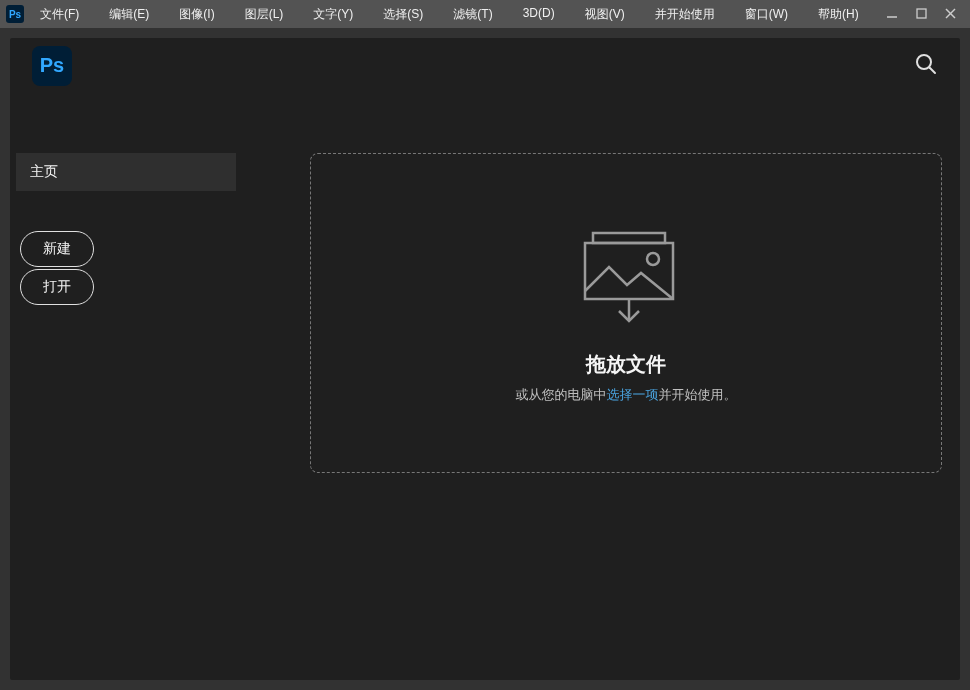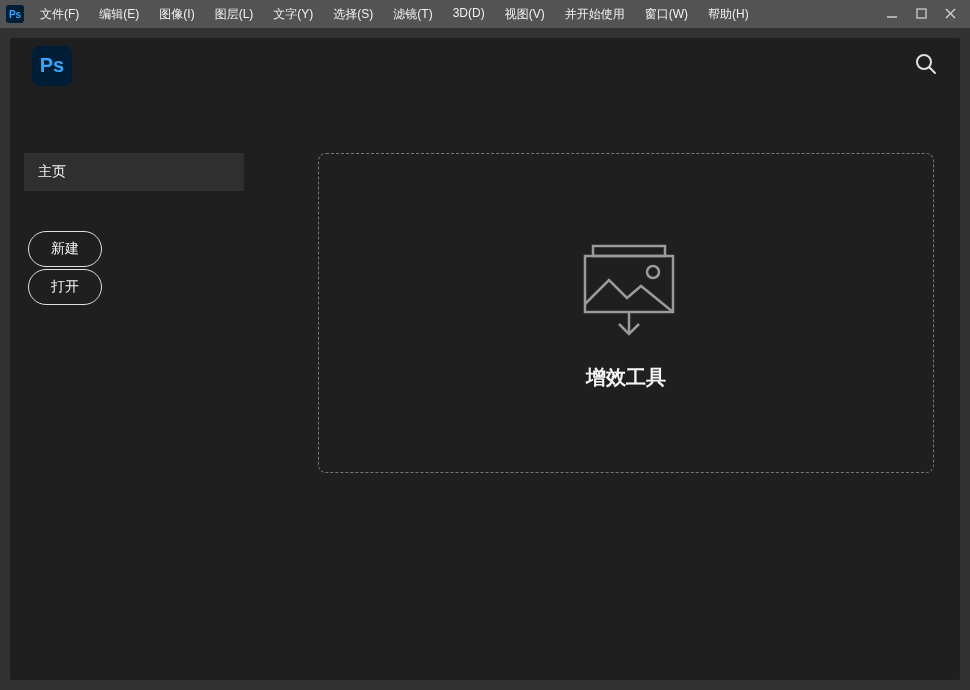--- a/index.html
+++ b/index.html
@@ -27,21 +27,21 @@
       display: flex;
       align-items: center;
       justify-content: center;
       color: #31a8ff;
       font-size: 10px;
       font-weight: bold;
       margin-right: 10px;
     }
     .menubar {
       display: flex;
-      gap: 8px;
+      gap: 18px;
       flex: 1;
     }
     .menu-item {
       padding: 2px 6px;
       cursor: pointer;
       color: #f0f0f0;
       font-size: 12px;
     }
     .window-controls {
       display: flex;
@@ -84,21 +84,21 @@
       font-size: 20px;
       font-weight: bold;
     }
     .search-icon {
       margin-left: auto;
       color: #e0e0e0;
       cursor: pointer;
     }
     .content-row {
       display: flex;
-      padding: 0 18px;
+      padding: 0 10px;
     }
     .sidebar {
       width: 280px;
       padding-top: 60px;
     }
     .tab-home {
       background: #2f2f2f;
       padding: 10px 14px;
       margin-left: -4px;
       margin-bottom: 40px;
@@ -208,17 +208,20 @@
         <div class="image-icon">
           <svg width="110" height="110" viewBox="0 0 110 110" fill="none">
             <rect x="22" y="10" width="72" height="10" stroke="#9a9a9a" stroke-width="2.5" fill="none"></rect>
             <rect x="14" y="20" width="88" height="56" stroke="#9a9a9a" stroke-width="2.5" fill="none"></rect>
             <circle cx="82" cy="36" r="6" stroke="#9a9a9a" stroke-width="2.5"></circle>
             <polyline points="14,68 38,44 56,62 70,50 102,76" stroke="#9a9a9a" stroke-width="2.5" fill="none"></polyline>
             <line x1="58" y1="76" x2="58" y2="98" stroke="#9a9a9a" stroke-width="2.5"></line>
             <polyline points="48,88 58,98 68,88" stroke="#9a9a9a" stroke-width="2.5" fill="none"></polyline>
           </svg>
         </div>
-        <div class="dropzone-title">增效工具</div>
+        <div class="dropzone-title">拖放文件</div>
+        <div class="dropzone-sub">
+          <span>或从您的电脑中</span><span class="link-text">选择一项</span><span>并开始使用。</span>
+        </div>
       </div>
     </div>
   </div>
 </div>
 
 </body></html>

